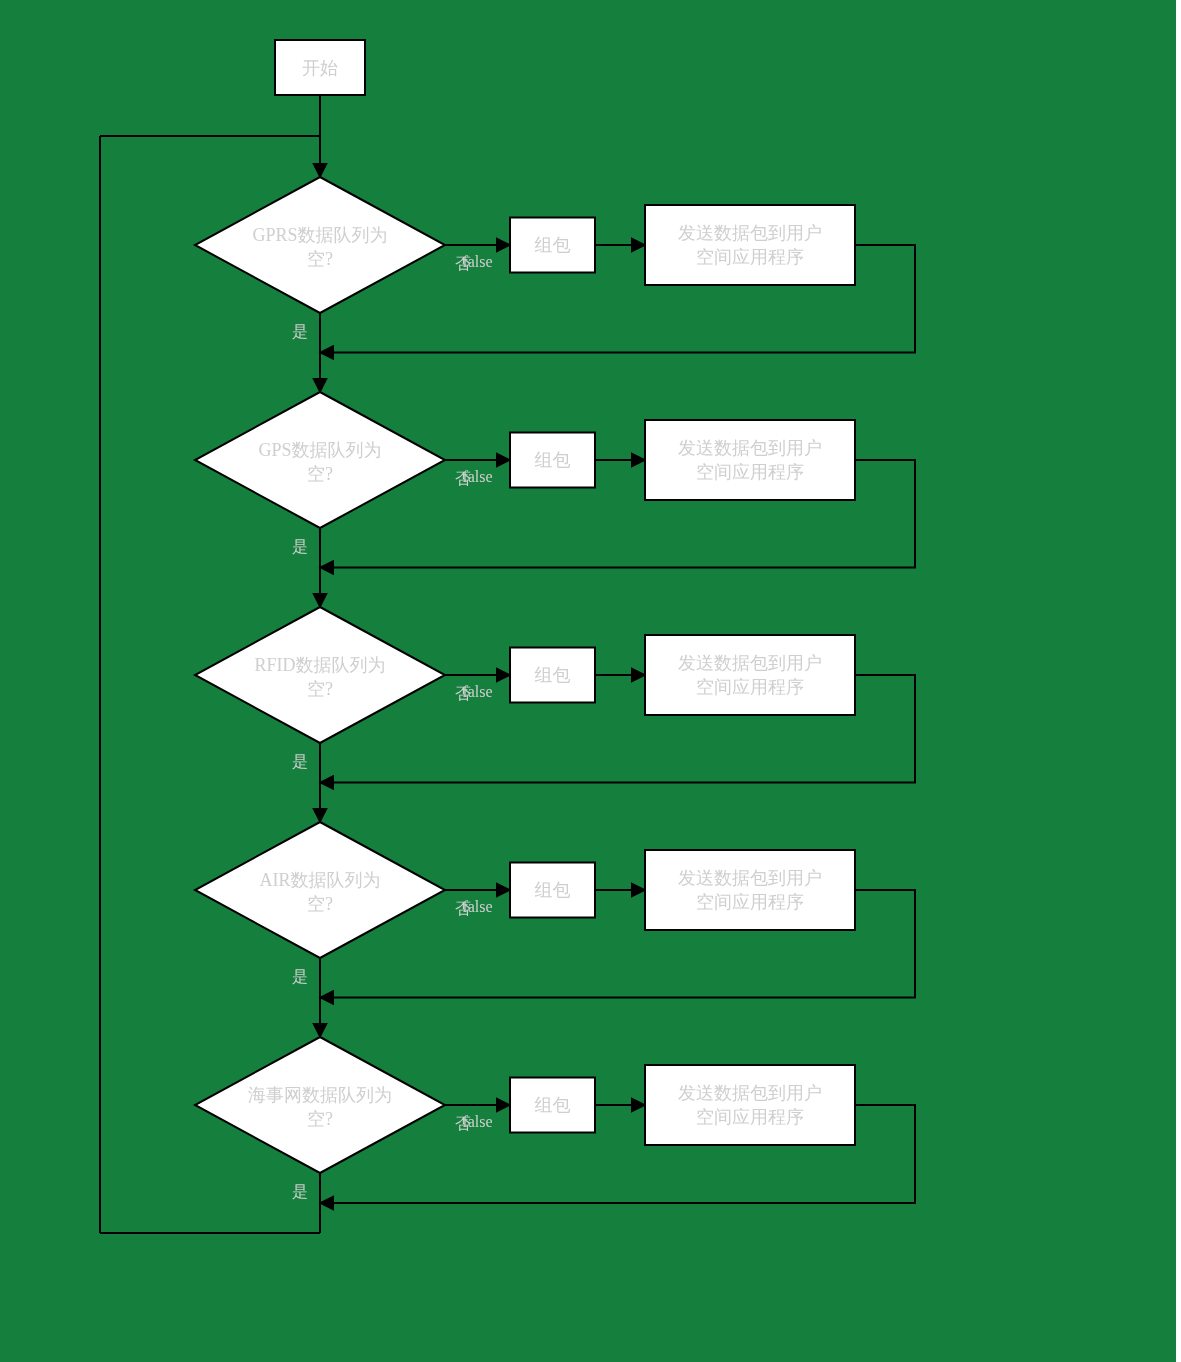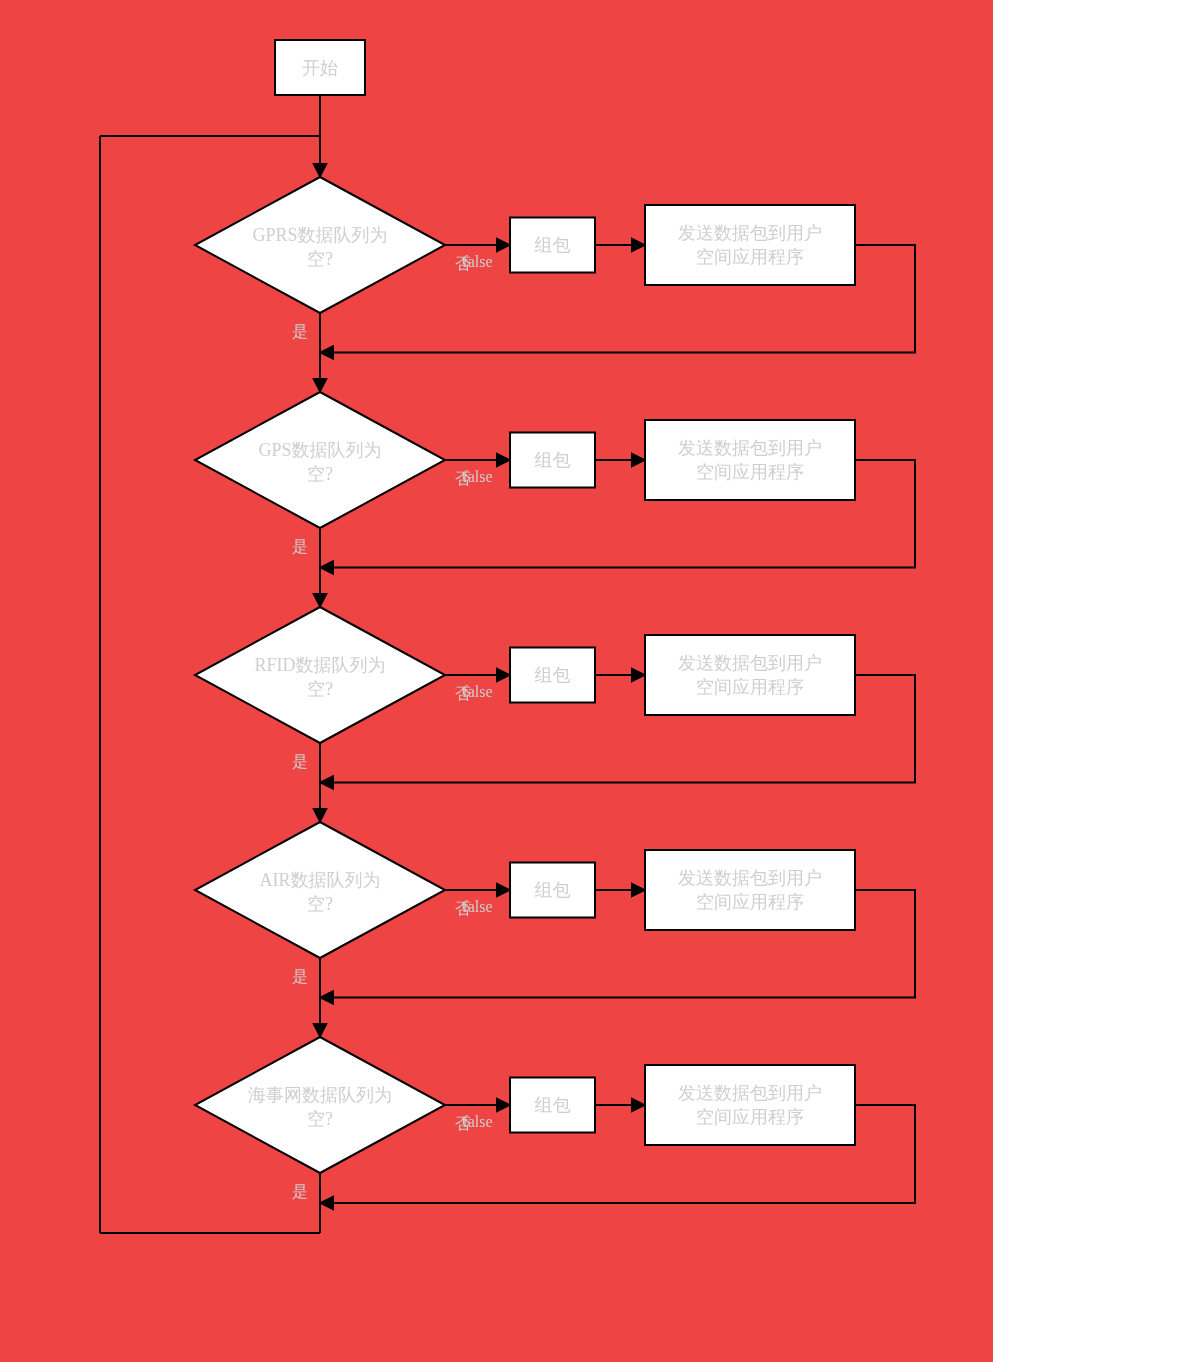--- a/index.html
+++ b/index.html
@@ -1,16 +1,16 @@
 <!DOCTYPE html>
 <html><head>
 <meta charset="utf-8">
 <style>
   html,body{margin:0;padding:0;background:#fff;font-family:"SimSun","Songti SC","STSong",serif;}
-  .canvas{position:relative;width:993px;height:1362px;background:#ef4444;}
+  .canvas{position:relative;width:1176px;height:1362px;background:#15803d;}
   .node-text{fill:#cfcfcf;font-size:18px;}
   .edge-label{fill:#cfcfcf;font-size:16px;}
   svg{position:absolute;left:0;top:0;}
 </style>
 </head>
 <body>
 
 <div class="canvas">
 <svg id="svg" width="1181" height="1362">
   <defs>

